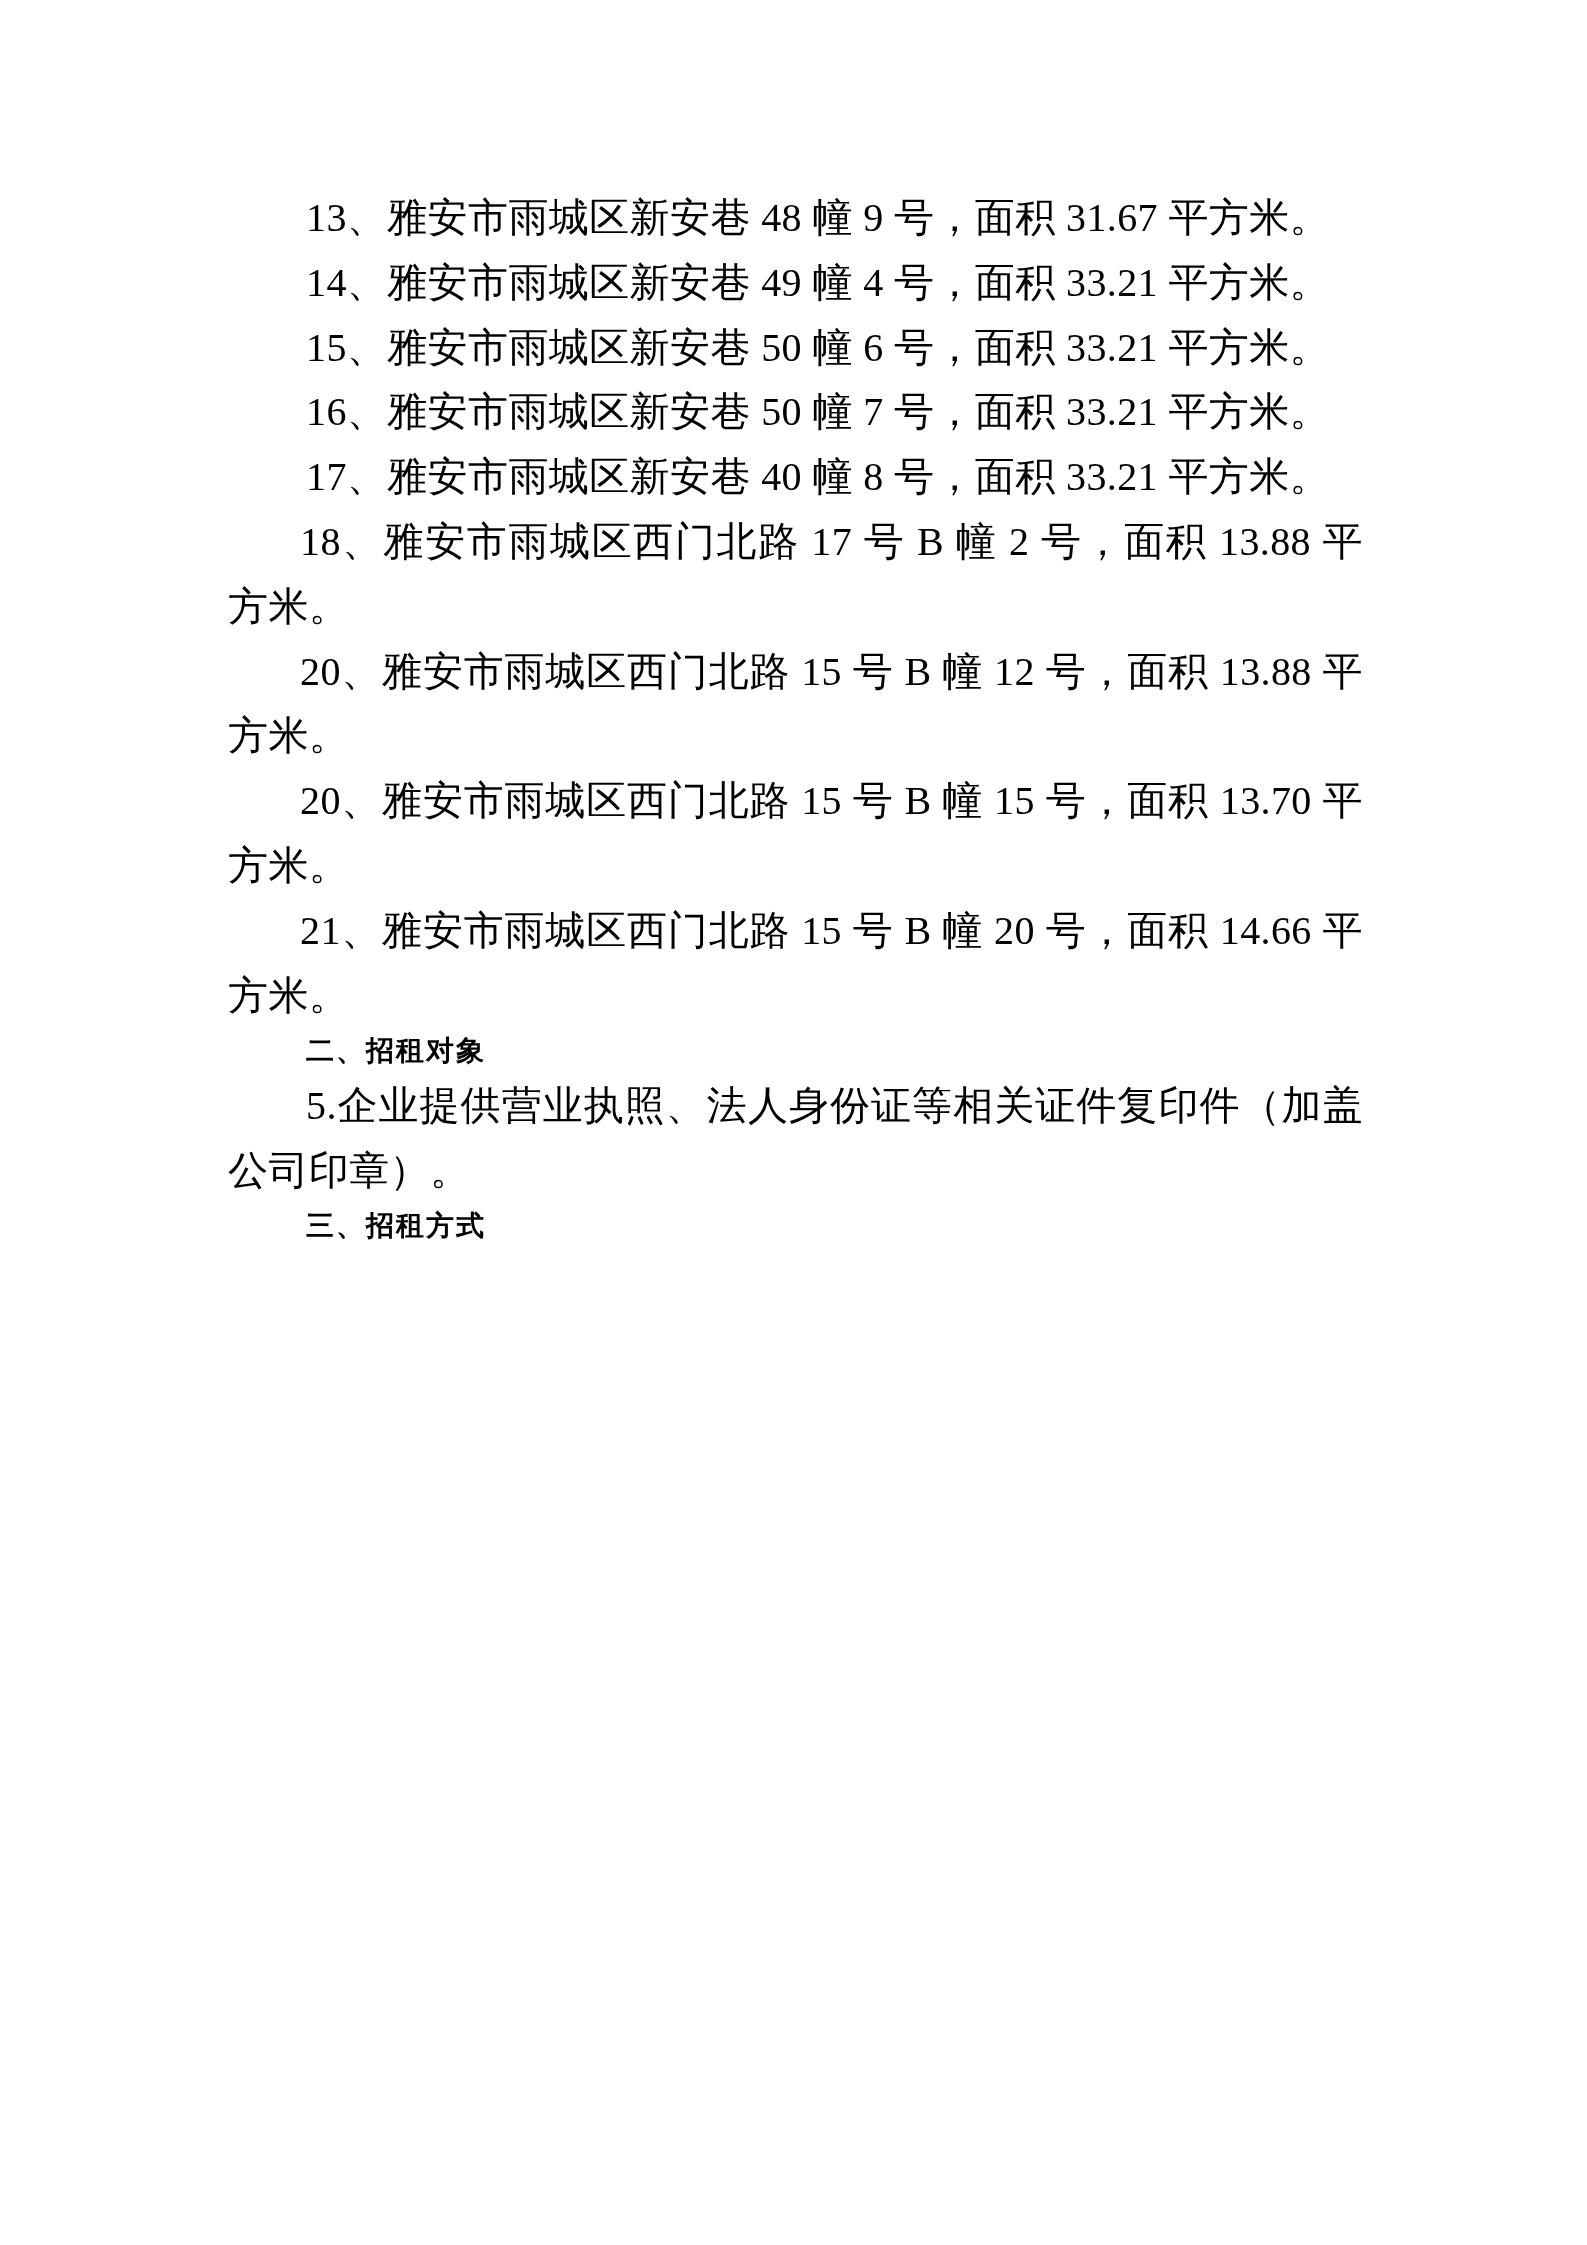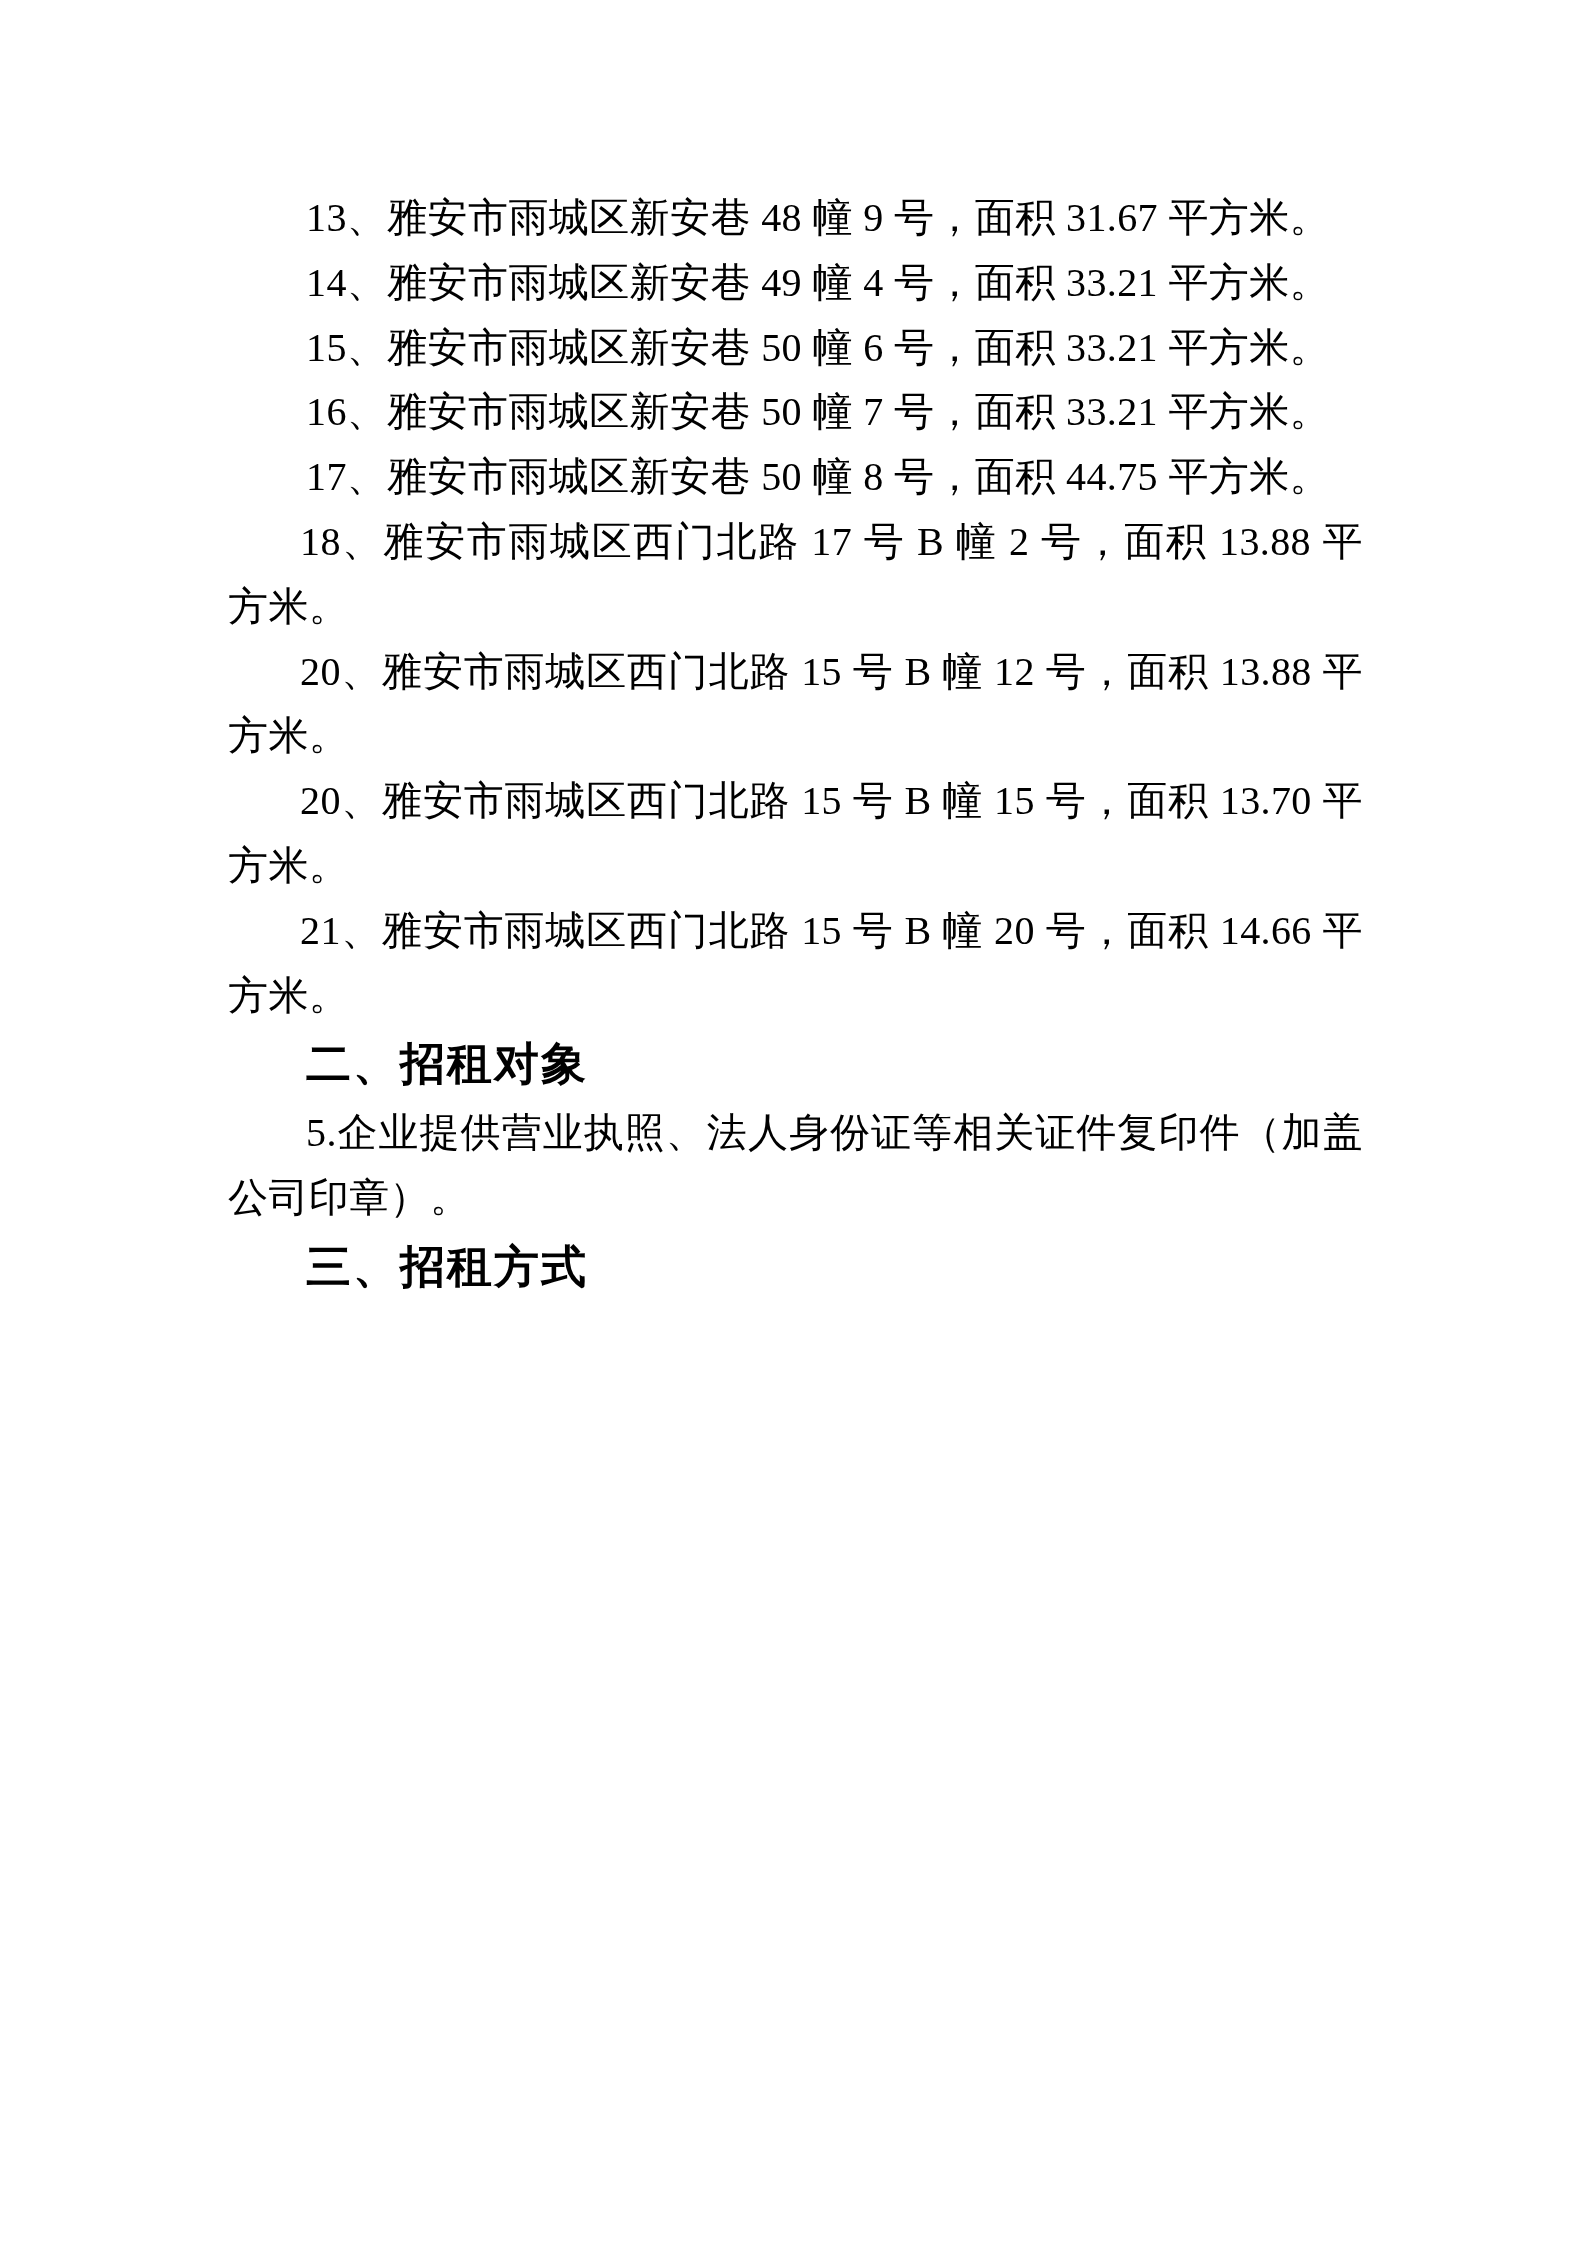--- a/index.html
+++ b/index.html
@@ -33,42 +33,42 @@
     white-space: normal;
   }
   p.item {
     text-indent: 78px;
   }
   p.item-narrow {
     text-indent: 72px;
   }
   h2.section {
     margin: 0;
-    font-size: 45px;
+    font-size: 28px;
     line-height: 1.62;
     font-weight: bold;
     text-indent: 78px;
     letter-spacing: 2px;
     font-family: Liberation Serif, serif;
   }
   p.plain {
     text-indent: 78px;
   }
 </style>
 </head>
 <body>
 
 <div class="page">
   <div class="body-area">
 
     <p class="item">13、雅安市雨城区新安巷 48 幢 9 号，面积 31.67 平方米。</p>
     <p class="item">14、雅安市雨城区新安巷 49 幢 4 号，面积 33.21 平方米。</p>
     <p class="item">15、雅安市雨城区新安巷 50 幢 6 号，面积 33.21 平方米。</p>
     <p class="item">16、雅安市雨城区新安巷 50 幢 7 号，面积 33.21 平方米。</p>
-    <p class="item">17、雅安市雨城区新安巷 50 幢 8 号，面积 44.75 平方米。</p>
+    <p class="item">17、雅安市雨城区新安巷 40 幢 8 号，面积 33.21 平方米。</p>
     <p class="item-narrow">18、雅安市雨城区西门北路 17 号 B 幢 2 号，面积 13.88 平方米。</p>
     <p class="item-narrow">20、雅安市雨城区西门北路 15 号 B 幢 12 号，面积 13.88 平方米。</p>
     <p class="item-narrow">20、雅安市雨城区西门北路 15 号 B 幢 15 号，面积 13.70 平方米。</p>
     <p class="item-narrow">21、雅安市雨城区西门北路 15 号 B 幢 20 号，面积 14.66 平方米。</p>
 
     <h2 class="section">二、招租对象</h2>
     <p class="plain">5.企业提供营业执照、法人身份证等相关证件复印件（加盖公司印章）。</p>
 
     <h2 class="section">三、招租方式</h2>
 

